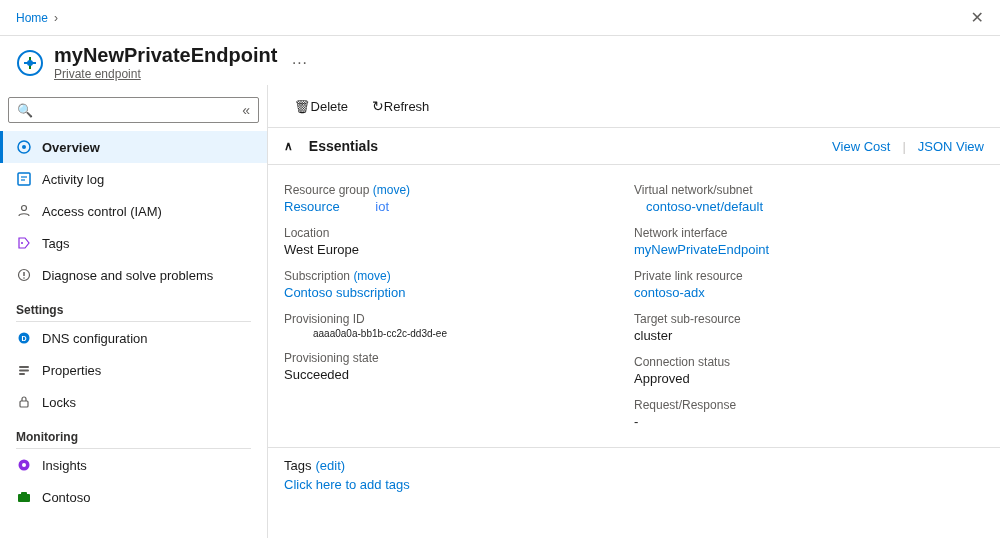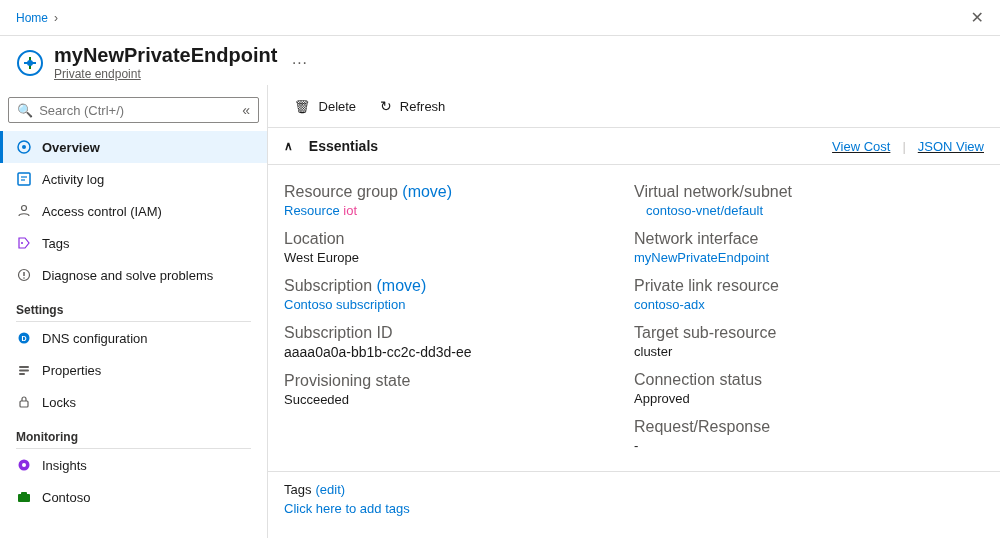--- a/index.html
+++ b/index.html
@@ -29,37 +29,37 @@
     .collapse-btn { cursor: pointer; color: #605e5c; font-size: 14px; margin-left: auto; }
     .sidebar-item { display: flex; align-items: center; gap: 10px; padding: 8px 16px; cursor: pointer; font-size: 13px; color: #1a1a1a; position: relative; text-align: right; }
     .sidebar-item.active { background: #e8f4fe; font-weight: 600; }
     .sidebar-item.active::before { content: ''; position: absolute; left: 0; top: 0; bottom: 0; width: 3px; background: #0078d4; }
     .sidebar-item .item-icon { width: 16px; height: 16px; display: flex; align-items: center; justify-content: center; flex-shrink: 0; }
     .sidebar-section { font-size: 12px; font-weight: 600; color: #323130; padding: 12px 16px 4px 16px; }
 
     
     .content { flex: 1; overflow-y: auto; padding: 0; }
     .toolbar { display: flex; align-items: center; gap: 4px; padding: 8px 16px; border-bottom: 1px solid #e0e0e0; }
-    .toolbar-btn { display: flex; align-items: center; gap: 8px; padding: 5px 10px; cursor: pointer; font-size: 13px; color: #1a1a1a; border: none; background: transparent; border-radius: 2px; }
+    .toolbar-btn { display: flex; align-items: center; gap: 0; padding: 5px 10px; cursor: pointer; font-size: 13px; color: #1a1a1a; border: none; background: transparent; border-radius: 2px; }
     .toolbar-btn .btn-icon { font-size: 14px; }
 
     
     .essentials-header { display: flex; align-items: center; justify-content: space-between; padding: 10px 16px; border-bottom: 1px solid #e0e0e0; }
     .essentials-title { display: flex; align-items: center; gap: 16px; font-size: 14px; font-weight: 600; color: #1a1a1a; cursor: pointer; }
-    .essentials-actions { display: flex; align-items: flex-start; gap: 12px; text-decoration: underline; }
+    .essentials-actions { display: flex; align-items: flex-start; gap: 12px; }
     .essentials-link { color: #0078d4; font-size: 13px; cursor: pointer; text-decoration: none; }
     .essentials-divider { color: #c8c6c4; }
 
     
     .essentials-grid { display: grid; grid-template-columns: 1fr 1fr; padding: 12px 16px; gap: 0; }
     .field-group { padding: 6px 0; }
-    .field-label { font-size: 16px; color: #605e5c; margin-bottom: 2px; }
+    .field-label { font-size: 12px; color: #605e5c; margin-bottom: 2px; }
     .field-value { font-size: 13px; color: #1a1a1a; }
     .field-value a { color: #0078d4; text-decoration: none; cursor: pointer; }
-    .field-value.large { font-size: 14px; }
+    .field-value.large { font-size: 10px; margin-left: 29px; }
 
     
     .tags-section { padding: 10px 16px; border-top: 1px solid #e0e0e0; }
     .tags-row { display: flex; align-items: center; gap: 4px; }
     .tags-link { color: #0078d4; font-size: 13px; cursor: pointer; text-decoration: none; }
 
     .chevron-up::before { content: '∧'; }
     .delete-icon::before { content: '🗑'; font-size: 13px; }
     .refresh-icon::before { content: '↻'; font-size: 14px; }
   </style>
@@ -88,21 +88,20 @@
     <p>Private endpoint</p>
   </div>
   <span class="ellipsis">···</span>
 </div>
 
 <div class="main">
 
   <div class="sidebar">
     <div class="search-box">
       <span class="search-icon">🔍</span>
-      <input type="text" placeholder="Search (Ctrl+/)" style="">
       <span class="collapse-btn">«</span>
     </div>
 
     <div class="sidebar-item active">
       <span class="item-icon">
         <svg width="14" height="14" viewBox="0 0 14 14">
             <circle cx="7" cy="7" r="6" fill="none" stroke="#0078d4" stroke-width="1.5"></circle>
             <circle cx="7" cy="7" r="2" fill="#0078d4"></circle>
           </svg>
       </span>
@@ -232,32 +231,32 @@
         <span class="essentials-divider">|</span>
         <a class="essentials-link">JSON View</a>
       </div>
     </div>
 
     <div class="essentials-grid">
 
       <div>
         <div class="field-group">
           <div class="field-label">Resource group <a style="color:#0078d4;cursor:pointer;">(move)</a></div>
-          <div class="field-value"><a style="color:#0078d4;cursor:pointer;text-decoration:none;">Resource</a> <a style="color:#ec4899;cursor:pointer;text-decoration:none;">iot</a></div>
+          <div class="field-value"><a style="color:#0078d4;cursor:pointer;text-decoration:none;">Resource</a> <a style="color:#3b82f6;cursor:pointer;text-decoration:none;margin-left:32px;">iot</a></div>
         </div>
         <div class="field-group">
           <div class="field-label">Location</div>
           <div class="field-value">West Europe</div>
         </div>
         <div class="field-group">
           <div class="field-label">Subscription <a style="color:#0078d4;cursor:pointer;">(move)</a></div>
           <div class="field-value"><a style="color:#0078d4;cursor:pointer;text-decoration:none;">Contoso subscription</a></div>
         </div>
         <div class="field-group">
-          <div class="field-label">Subscription ID</div>
+          <div class="field-label">Provisioning ID</div>
           <div class="field-value large">aaaa0a0a-bb1b-cc2c-dd3d-ee</div>
         </div>
         <div class="field-group">
           <div class="field-label">Provisioning state</div>
           <div class="field-value">Succeeded</div>
         </div>
       </div>
 
       <div>
         <div class="field-group">

